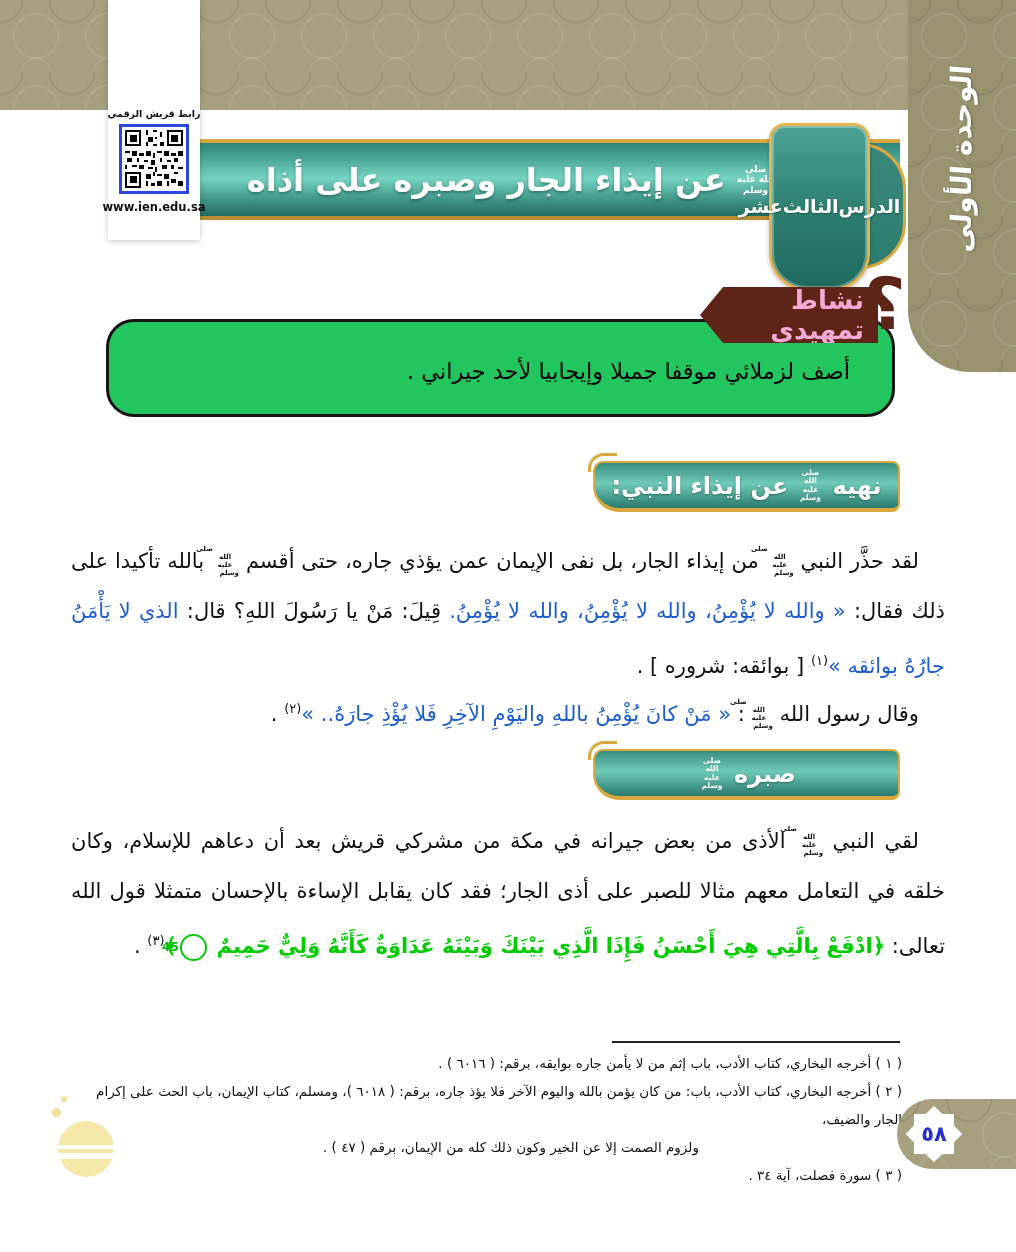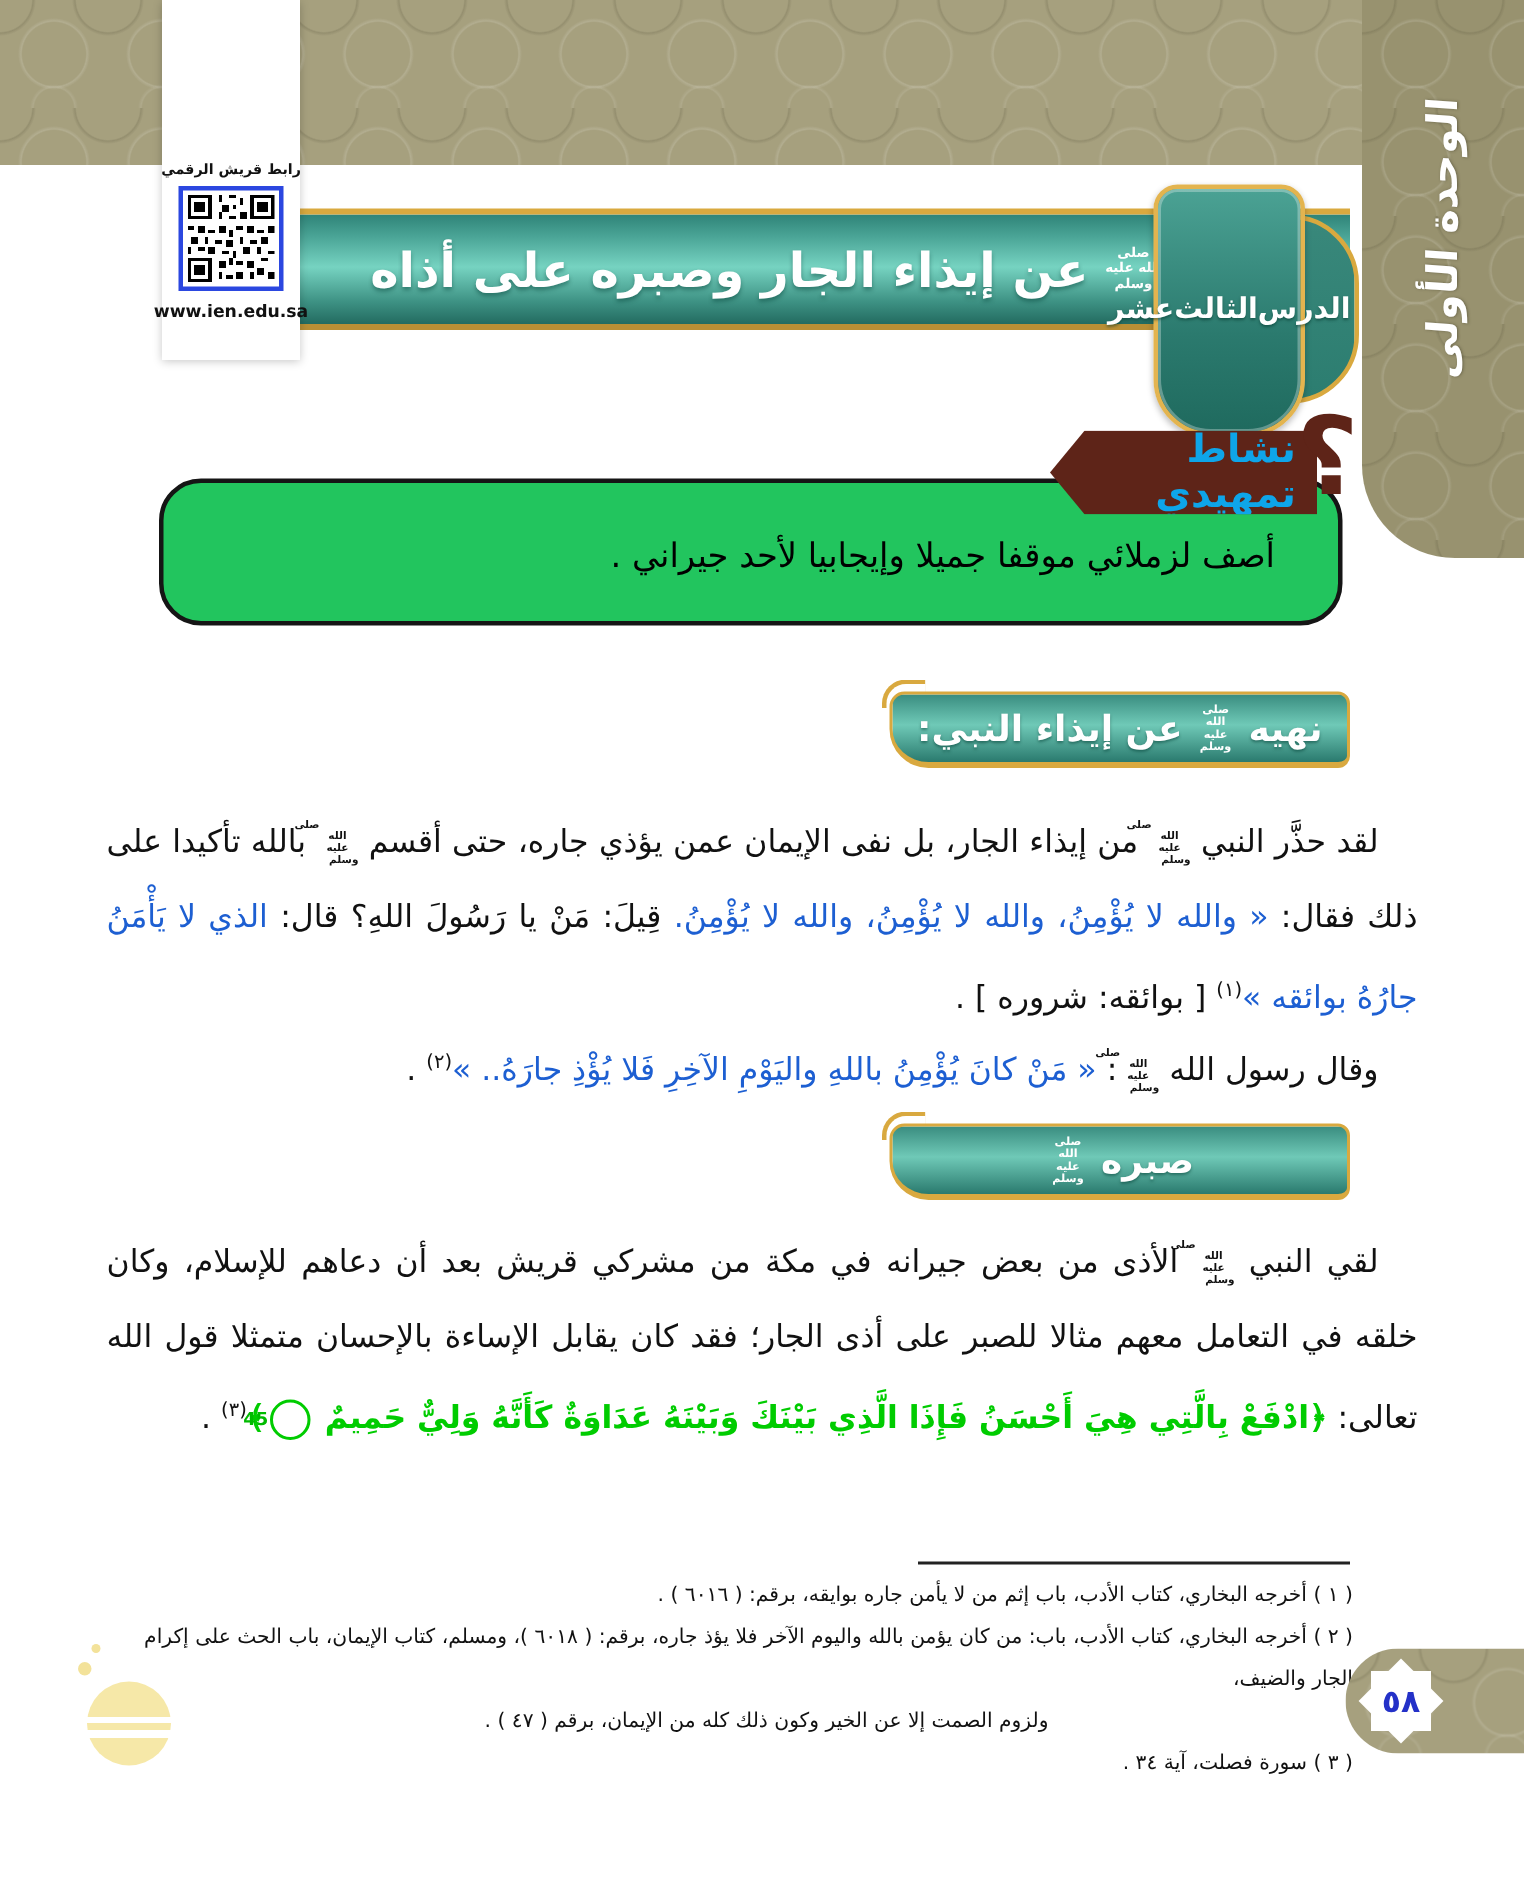--- a/index.html
+++ b/index.html
@@ -52,21 +52,21 @@
     background:linear-gradient(180deg,#4ba294 0%, #2b7a6e 60%, #1f6a5e 100%);
     border:3px solid #e3b44f; border-radius:16px 16px 38px 38px;
     box-shadow:inset 0 0 0 2px rgba(255,255,255,0.3), 0 2px 4px rgba(0,0,0,0.25);
     display:flex; flex-direction:row; align-items:center; justify-content:center; }
   .badge-line { color:#fff; font-weight:700; font-size:19px; line-height:1.55; text-shadow:0 1px 2px rgba(0,50,40,0.5); }
 
   
   .activity-banner { position:absolute; left:700px; top:287px; width:178px; height:56px; z-index:6;
     background:#5e2418; clip-path:polygon(0% 50%, 13% 0%, 100% 0%, 100% 100%, 13% 100%);
     display:flex; align-items:center; justify-content:center; padding-right:14px; }
-  .activity-banner span { color:#0ea5e9; font-weight:700; font-size:26px; }
+  .activity-banner span { color:#f9a8d4; font-weight:700; font-size:26px; }
   .activity-qmark { position:absolute; left:864px; top:268px; z-index:7; color:#5e2418;
     font-size:72px; font-weight:700; line-height:1; }
   .activity-box { position:absolute; left:106px; top:319px; width:789px; height:98px; z-index:1;
     border:3px solid #151515; border-radius:28px; background:#22c55e; }
   .activity-text { position:absolute; right:42px; left:42px; top:36px; font-size:22.5px; color:#000; text-align:right; }
 
   
   .section-heading { position:absolute; left:593px; width:307px; height:51px; z-index:2;
     background:linear-gradient(180deg,#3a8d80 0%, #6fc9b7 45%, #2a7a6e 100%);
     border:2px solid #d9a93f; border-bottom-width:4px; border-radius:10px 8px 8px 26px;

